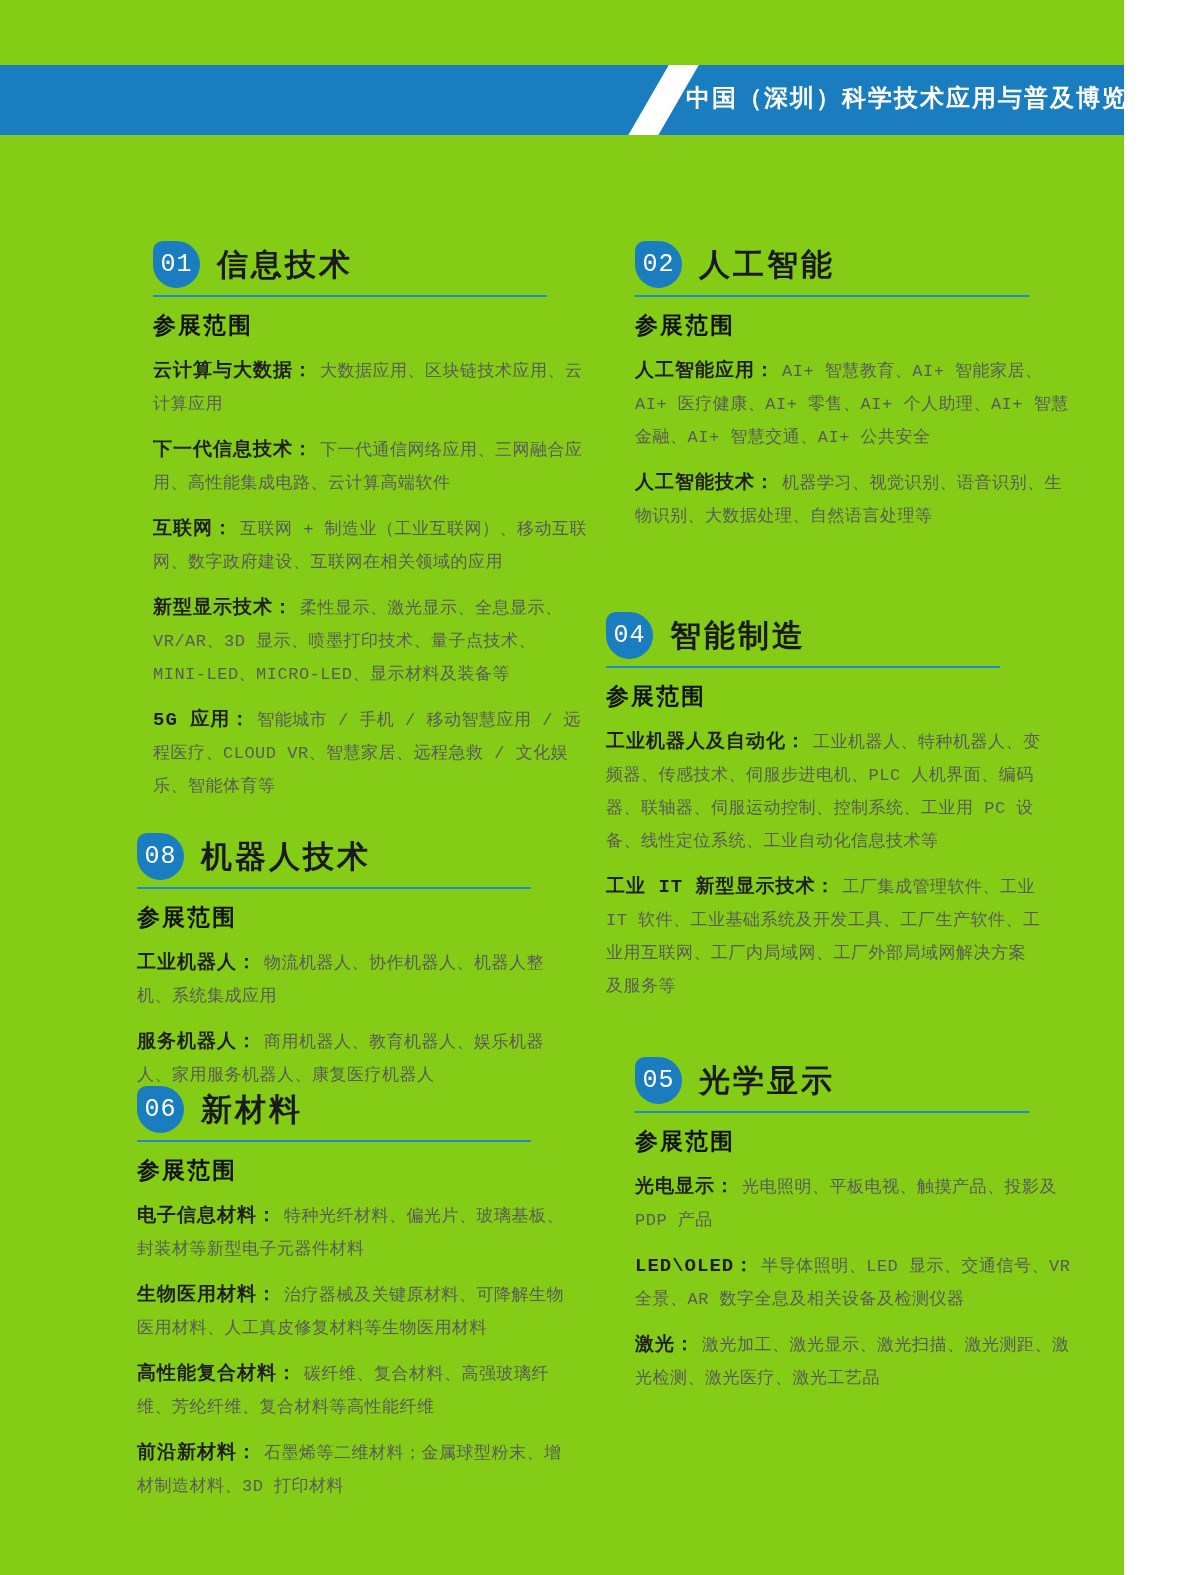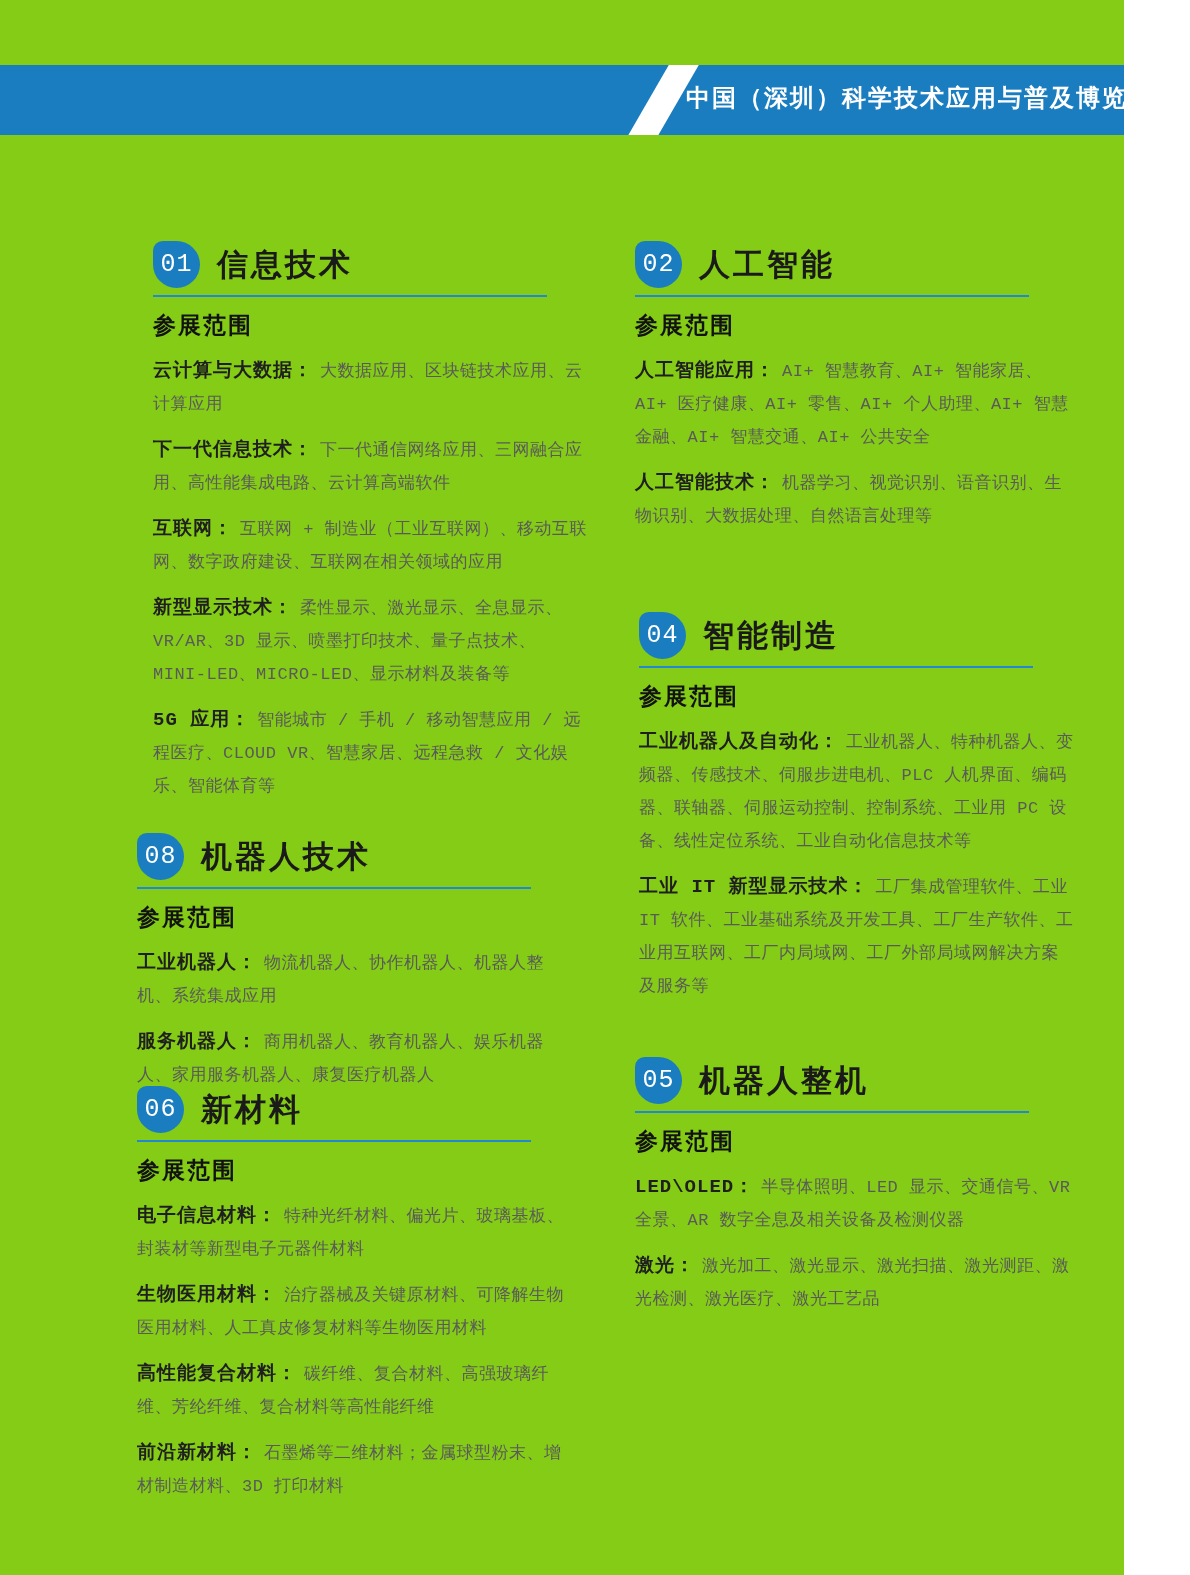--- a/index.html
+++ b/index.html
@@ -112,39 +112,40 @@
       <h2 class="sec-title">人工智能</h2>
     </div>
     <div class="rule"></div>
     <h3 class="scope-heading">参展范围</h3>
     <div class="scope-items">
         <p class="item"><b>人工智能应用：</b><span>AI+ 智慧教育、AI+ 智能家居、AI+ 医疗健康、AI+ 零售、AI+ 个人助理、AI+ 智慧金融、AI+ 智慧交通、AI+ 公共安全</span></p>
         <p class="item"><b>人工智能技术：</b><span>机器学习、视觉识别、语音识别、生物识别、大数据处理、自然语言处理等</span></p>
       </div>
   </div>
 
-  <div class="sec" style="left:639px;top:612px;">
+  <div class="sec" style="left:606px;top:612px;">
     <div class="sec-head">
       <span class="badge">04</span>
       <h2 class="sec-title">智能制造</h2>
     </div>
     <div class="rule"></div>
     <h3 class="scope-heading">参展范围</h3>
     <div class="scope-items">
         <p class="item"><b>工业机器人及自动化：</b><span>工业机器人、特种机器人、变频器、传感技术、伺服步进电机、PLC 人机界面、编码器、联轴器、伺服运动控制、控制系统、工业用 PC 设备、线性定位系统、工业自动化信息技术等</span></p>
         <p class="item"><b>工业 IT 新型显示技术：</b><span>工厂集成管理软件、工业 IT 软件、工业基础系统及开发工具、工厂生产软件、工业用互联网、工厂内局域网、工厂外部局域网解决方案及服务等</span></p>
       </div>
   </div>
 
   <div class="sec" style="left:635px;top:1037px;margin-top:20px;">
     <div class="sec-head">
       <span class="badge">05</span>
-      <h2 class="sec-title">机器人整机</h2>
+      <h2 class="sec-title">光学显示</h2>
     </div>
     <div class="rule"></div>
     <h3 class="scope-heading">参展范围</h3>
     <div class="scope-items">
+        <p class="item"><b>光电显示：</b><span>光电照明、平板电视、触摸产品、投影及 PDP 产品</span></p>
         <p class="item"><b>LED\OLED：</b><span>半导体照明、LED 显示、交通信号、VR 全景、AR 数字全息及相关设备及检测仪器</span></p>
         <p class="item"><b>激光：</b><span>激光加工、激光显示、激光扫描、激光测距、激光检测、激光医疗、激光工艺品</span></p>
       </div>
   </div>
 
 </div>
 
 </body></html>

